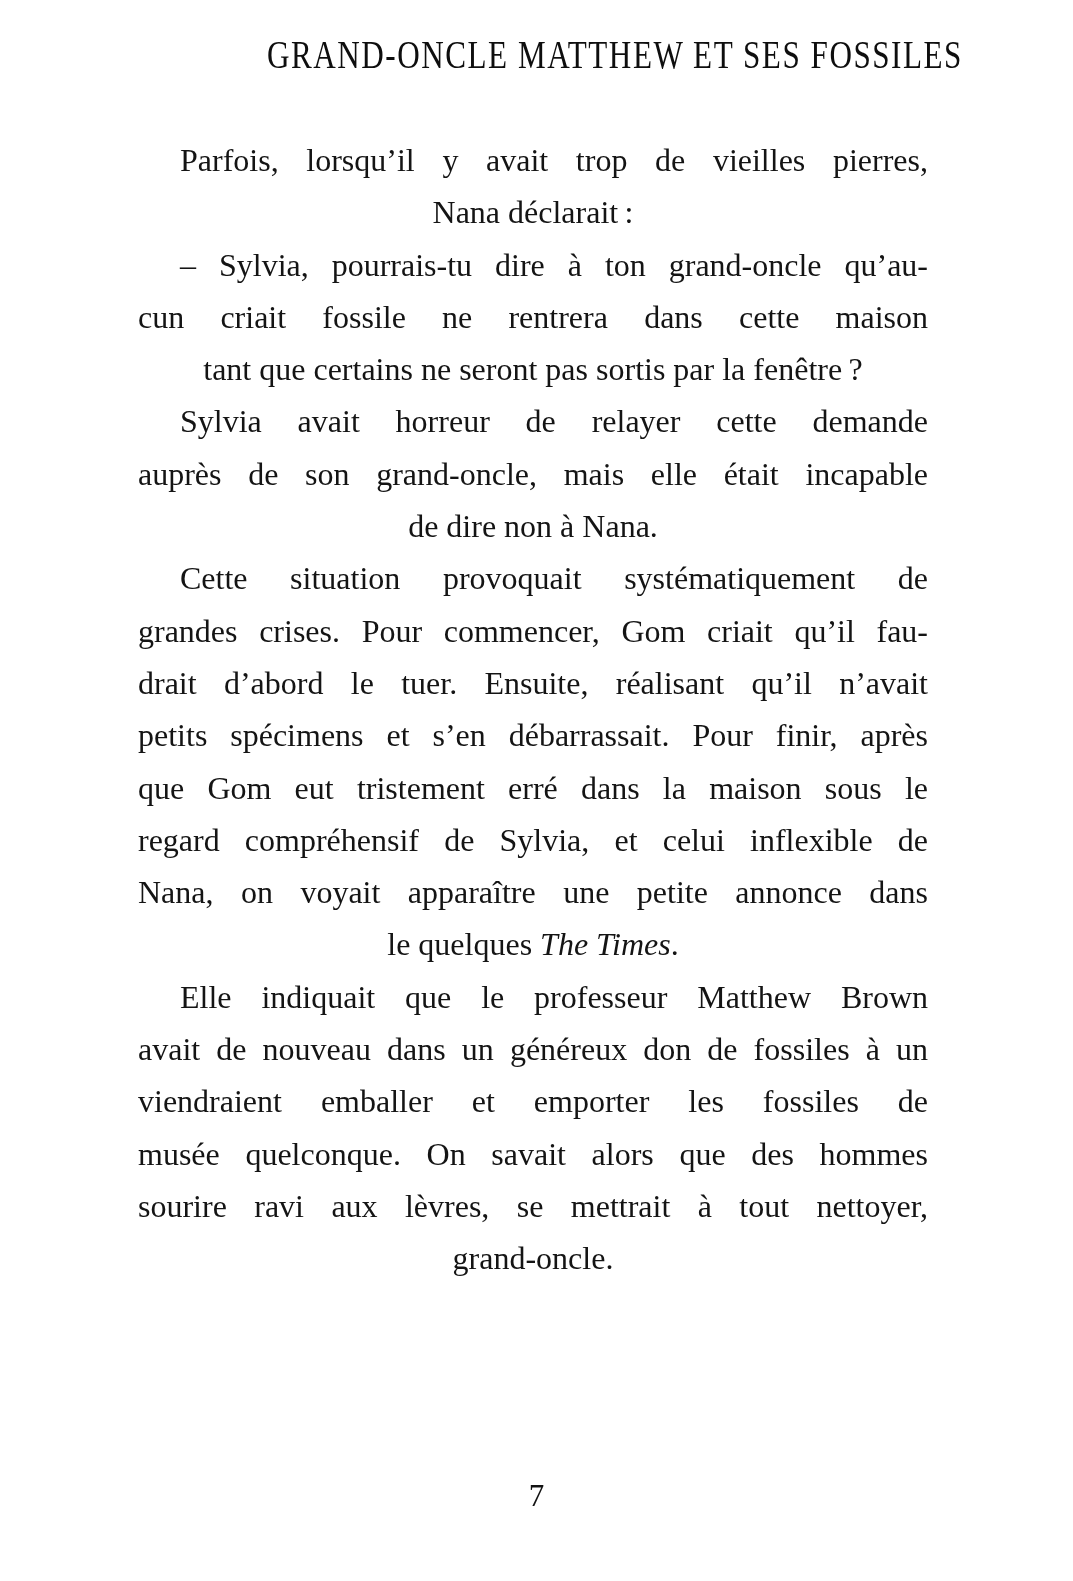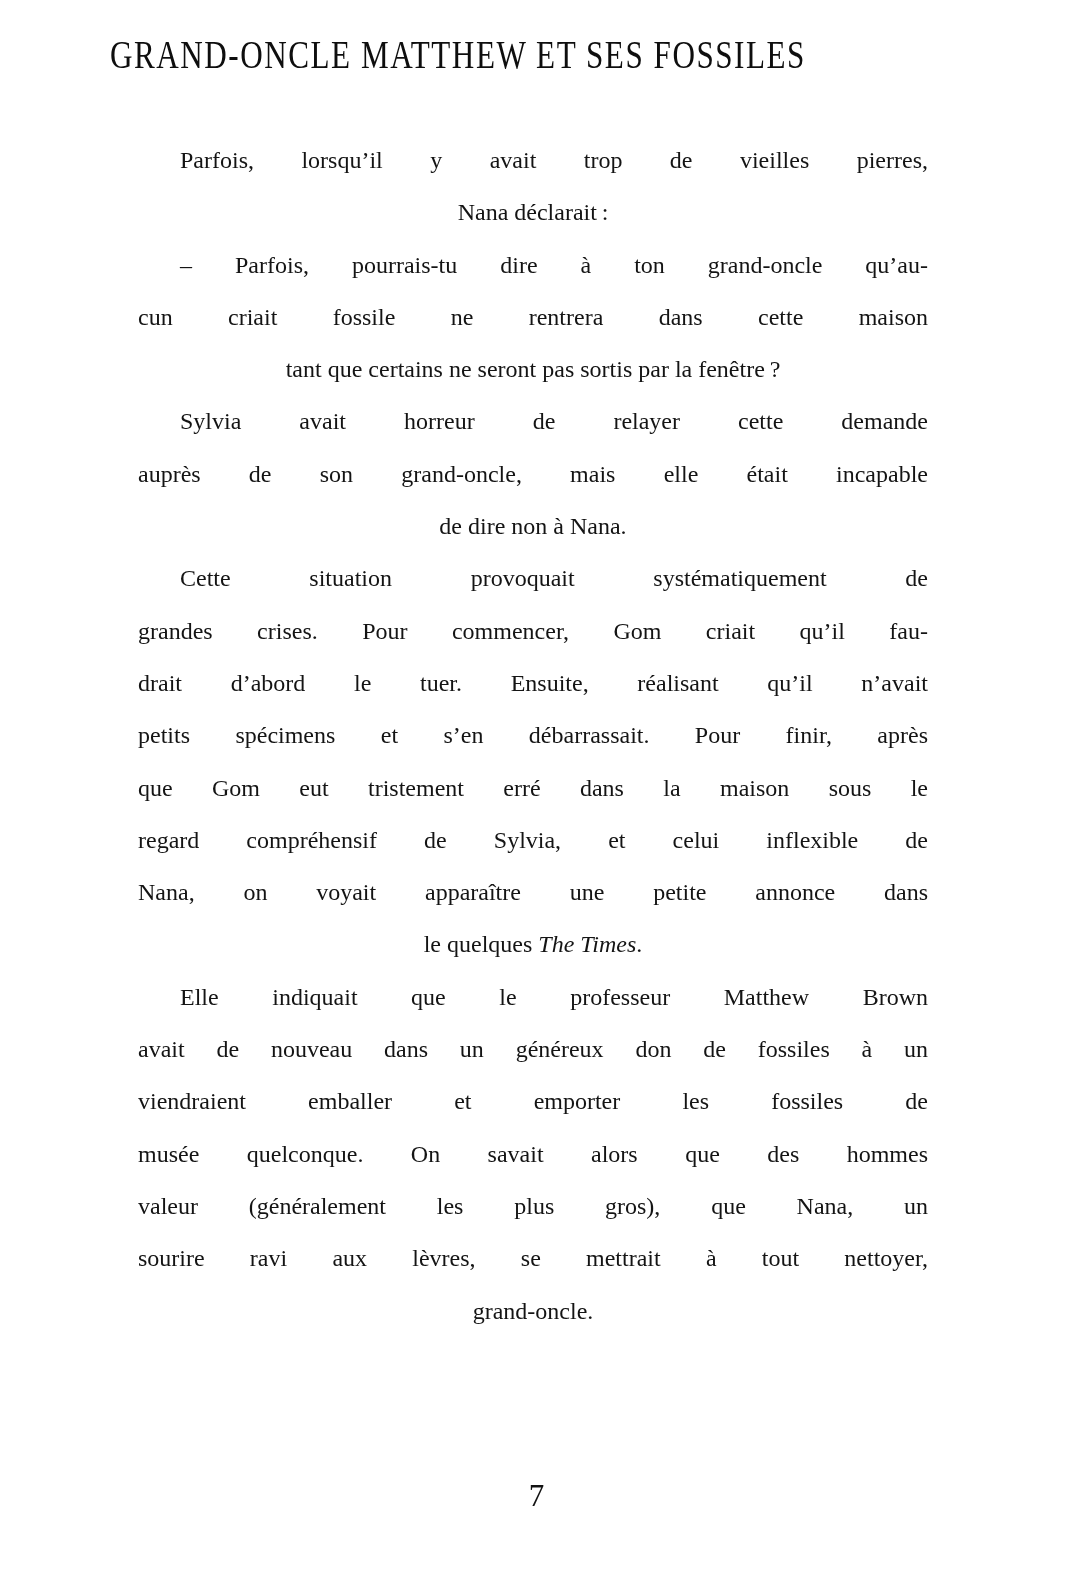--- a/index.html
+++ b/index.html
@@ -11,39 +11,39 @@
     background: #ffffff;
     color: #121212;
     font-family: "Liberation Serif", serif;
     overflow: hidden;
   }
   .chapter-header {
     position: absolute;
     top: 30px;
     left: 0;
     width: 100%;
-    text-align: left;
+    text-align: right;
     white-space: nowrap;
   }
   .chapter-header .condensed {
     display: inline-block;
     font-family: "Liberation Serif", serif;
     font-size: 41px;
     font-weight: 400;
     letter-spacing: 2px;
     color: #0e0e0e;
     transform: scaleX(0.76);
     transform-origin: center top;
   }
   .body-text {
     position: absolute;
     left: 138px;
     top: 134px;
     width: 790px;
-    font-size: 24px;
+    font-size: 32px;
     color: #141414;
   }
   .line {
     height: 52.3px;
     line-height: 52.3px;
     overflow: hidden;
     white-space: normal;
     text-align: center;
     hyphens: none;
   }
@@ -69,38 +69,37 @@
 
 <div class="page">
 
   <div class="chapter-header">
     <span class="condensed">GRAND-ONCLE MATTHEW ET SES FOSSILES</span>
   </div>
 
   <div class="body-text">
       <div class="line justify indent">Parfois, lorsqu’il y avait trop de vieilles pierres,</div>
       <div class="line">Nana déclarait :</div>
-      <div class="line justify indent">– Parfois, pourrais-tu dire à ton grand-oncle qu’au-</div>
+      <div class="line justify indent">– Sylvia, pourrais-tu dire à ton grand-oncle qu’au-</div>
       <div class="line justify">cun criait fossile ne rentrera dans cette maison</div>
       <div class="line">tant que certains ne seront pas sortis par la fenêtre ?</div>
       <div class="line justify indent">Sylvia avait horreur de relayer cette demande</div>
       <div class="line justify">auprès de son grand-oncle, mais elle était incapable</div>
       <div class="line">de dire non à Nana.</div>
       <div class="line justify indent">Cette situation provoquait systématiquement de</div>
       <div class="line justify">grandes crises. Pour commencer, Gom criait qu’il fau-</div>
       <div class="line justify">drait d’abord le tuer. Ensuite, réalisant qu’il n’avait</div>
       <div class="line justify">petits spécimens et s’en débarrassait. Pour finir, après</div>
       <div class="line justify">que Gom eut tristement erré dans la maison sous le</div>
       <div class="line justify">regard compréhensif de Sylvia, et celui inflexible de</div>
       <div class="line justify">Nana, on voyait apparaître une petite annonce dans</div>
       <div class="line"><span>le quelques </span><span class="italic">The Times</span><span>.</span></div>
       <div class="line justify indent">Elle indiquait que le professeur Matthew Brown</div>
       <div class="line justify">avait de nouveau dans un généreux don de fossiles à un</div>
       <div class="line justify">viendraient emballer et emporter les fossiles de</div>
       <div class="line justify">musée quelconque. On savait alors que des hommes</div>
-      <div class="line justify">valeur (généralement les plus gros), que Nana, un</div>
       <div class="line justify">sourire ravi aux lèvres, se mettrait à tout nettoyer,</div>
       <div class="line">grand-oncle.</div>
     </div>
 
   <div class="page-number">7</div>
 
 </div>
 
 </body></html>

